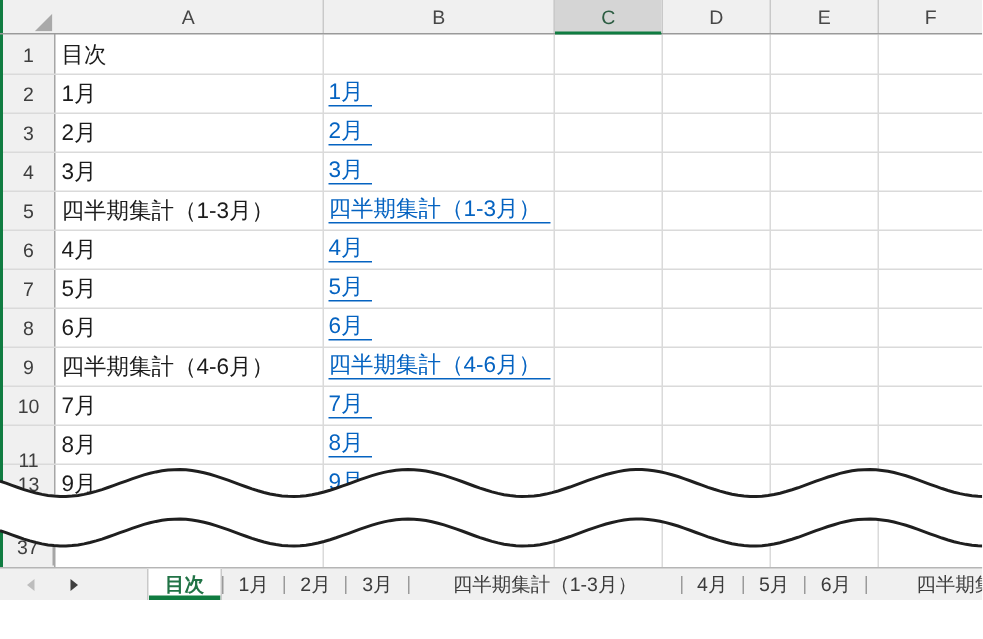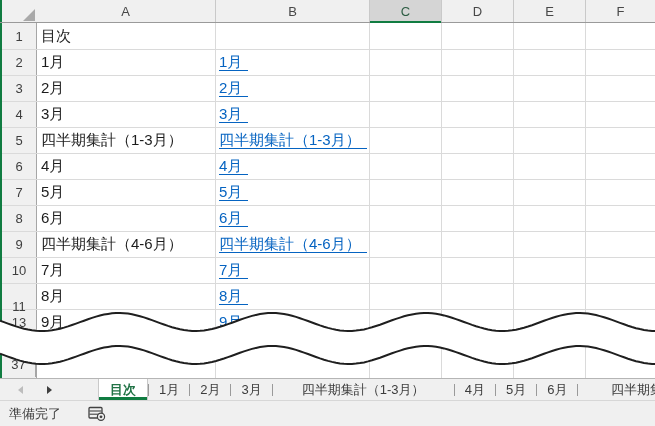--- a/index.html
+++ b/index.html
@@ -179,26 +179,14 @@
         <div class="tab" style="min-width: 35px;">4月</div>
         <div class="tabsep"></div>
         <div class="tab" style="min-width: 34px;">5月</div>
         <div class="tabsep"></div>
         <div class="tab" style="min-width: 34px;">6月</div>
         <div class="tabsep"></div>
         <div class="tab" style="min-width: 130px;">四半期集計</div>
       </div>
   </div>
 
-  <div class="statusbar">
-    <span class="ready">準備完了</span>
-    <div class="macrobtn">
-      <svg width="18" height="15" viewBox="0 0 18 15">
-        <rect x="1" y="1.5" width="13" height="10.5" rx="1" fill="none" stroke="#424242" stroke-width="1.3"></rect>
-        <line x1="1.5" y1="5" x2="13.5" y2="5" stroke="#424242" stroke-width="1.1"></line>
-        <line x1="1.5" y1="8.2" x2="13.5" y2="8.2" stroke="#424242" stroke-width="1.1"></line>
-        <circle cx="13" cy="10.8" r="3.6" fill="#f0f0f0" stroke="#424242" stroke-width="1.2"></circle>
-        <circle cx="13" cy="10.8" r="1.4" fill="#424242"></circle>
-      </svg>
-    </div>
-  </div>
 
 </div>
 
 </body></html>

